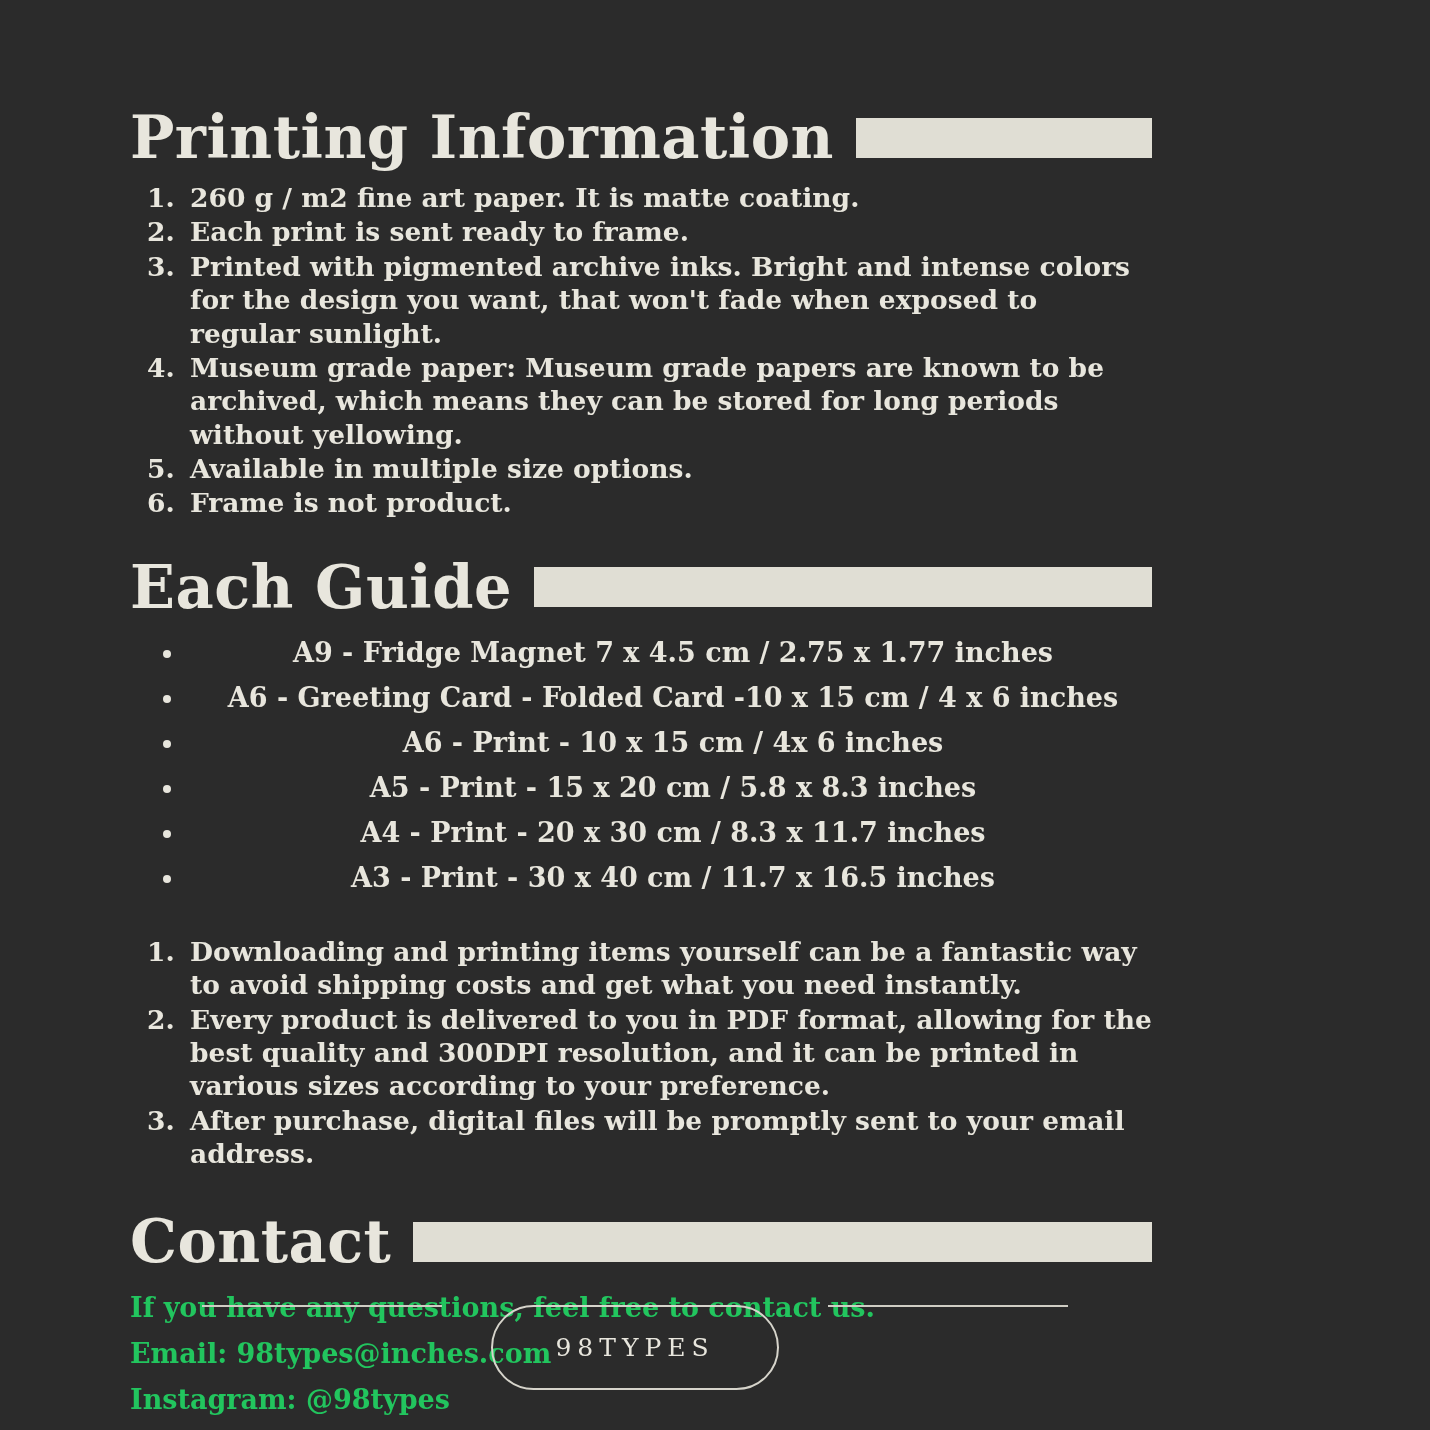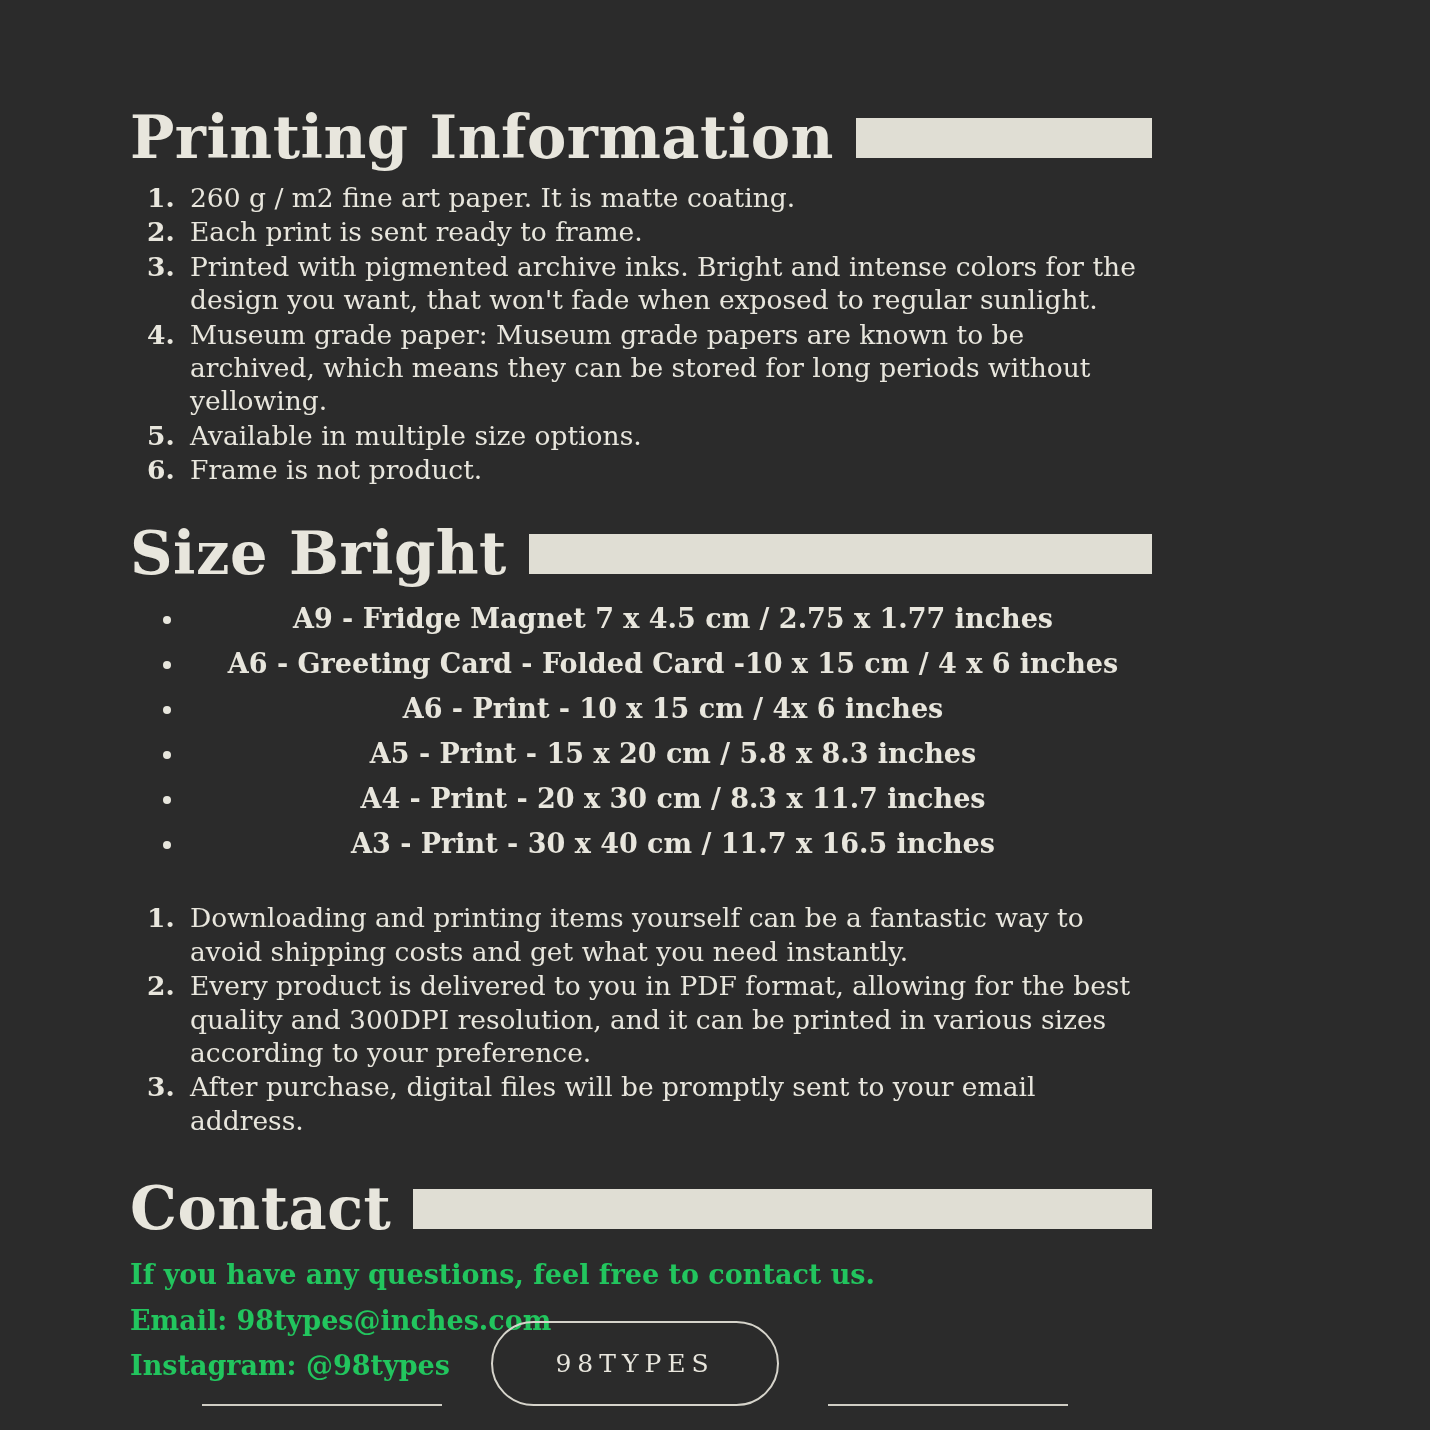--- a/index.html
+++ b/index.html
@@ -46,21 +46,21 @@
 
   
   ol.num-list {
     margin: 14px 0 0 0;
     padding: 0 0 0 54px;
     list-style: decimal;
     color: #e8e6dd;
   }
   ol.num-list > li {
     font-family: "DejaVu Serif", serif;
-    font-weight: normal;
+    font-weight: bold;
     font-size: 26.5px;
     line-height: 1.26;
     margin: 0 0 1px 0;
     padding-left: 6px;
   }
   ol.num-list > li::marker {
     font-weight: bold;
   }
 
   ul.dot-list {
@@ -95,23 +95,23 @@
     font-weight: bold;
     font-size: 27px;
     line-height: 1.1;
   }
 
   
   .footer {
     position: absolute;
     left: 0;
     right: 0;
-    bottom: 24px;
+    bottom: 40px;
     display: flex;
-    align-items: flex-end;
+    align-items: flex-start;
     justify-content: center;
     gap: 49px;
   }
   .footer-rule {
     width: 240px;
     height: 2px;
     background: #cfcdc4;
   }
   .logo-pill {
     border: 2px solid #d6d4cb;
@@ -145,21 +145,21 @@
       <li>Each print is sent ready to frame.</li>
       <li>Printed with pigmented archive inks. Bright and intense colors for the design you want, that won't fade when exposed to regular sunlight.</li>
       <li>Museum grade paper: Museum grade papers are known to be archived, which means they can be stored for long periods without yellowing.</li>
       <li>Available in multiple size options.</li>
       <li>Frame is not product.</li>
     </ol>
   </section>
 
   <section class="block-size">
     <div class="section-head">
-      <h2>Size Bright</h2>
+      <h2>Each Guide</h2>
       <div class="head-bar bar-size"></div>
     </div>
     <ul class="dot-list">
       <li>A9 - Fridge Magnet 7 x 4.5 cm / 2.75 x 1.77 inches</li>
       <li>A6 - Greeting Card - Folded Card -10 x 15 cm / 4 x 6 inches</li>
       <li>A6 - Print - 10 x 15 cm / 4x 6 inches</li>
       <li>A5 - Print - 15 x 20 cm / 5.8 x 8.3 inches</li>
       <li>A4 - Print - 20 x 30 cm / 8.3 x 11.7 inches</li>
       <li>A3 - Print - 30 x 40 cm / 11.7 x 16.5 inches</li>
     </ul>

